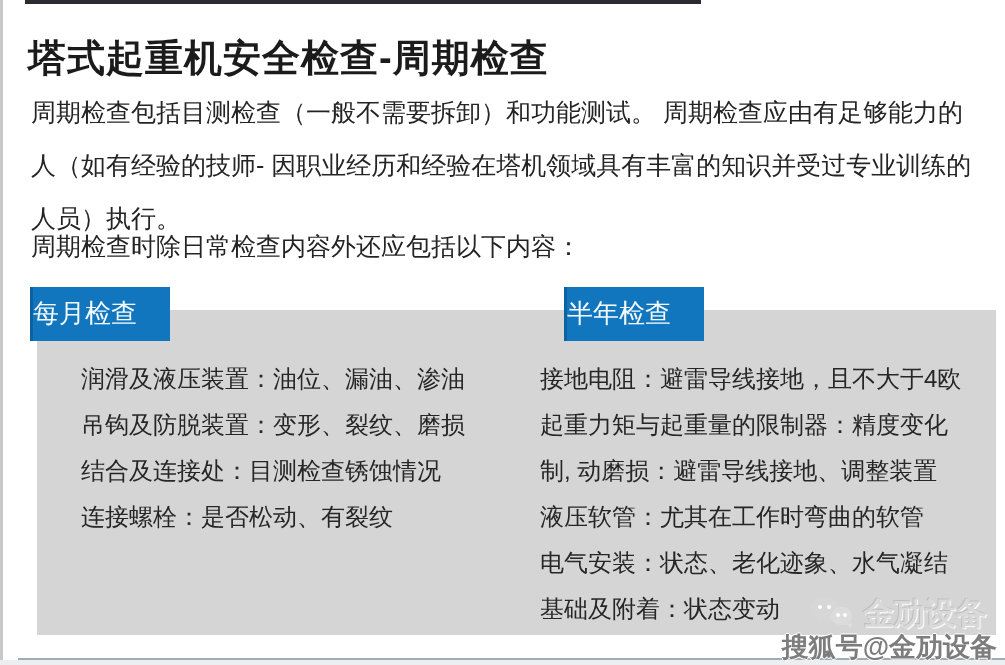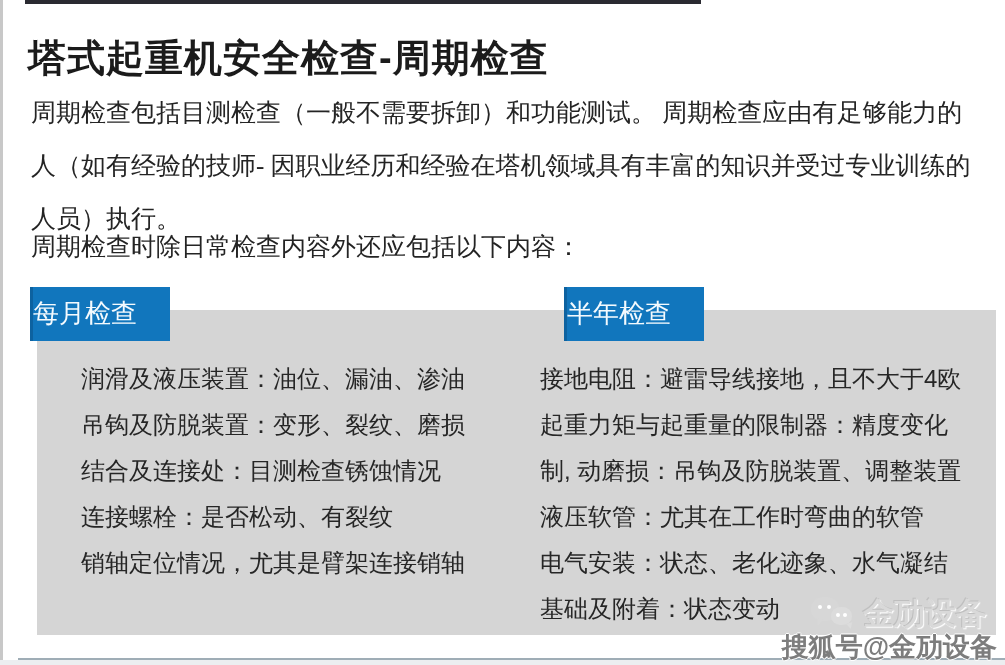--- a/index.html
+++ b/index.html
@@ -26,21 +26,20 @@
     font-size: 38px; font-weight: bold;
     letter-spacing: 1px;
     color: #1b1b1b;
     white-space: nowrap;
   }
   .intro {
     position: absolute; left: 31px; top: 86px;
     width: 960px;
     font-size: 25px;
     color: #242424;
-    font-family: Liberation Serif, serif;
   }
   .intro .line {
     height: 53px; line-height: 53px;
     white-space: nowrap;
   }
   .lead-in {
     position: absolute; left: 31px; top: 226px;
     font-size: 25px; line-height: 40px;
     color: #242424;
     white-space: nowrap;
@@ -143,30 +142,29 @@
 
 <div class="lead-in">周期检查时除日常检查内容外还应包括以下内容：</div>
 
 <div class="tab tab-left">每月检查</div>
 <div class="panel-box box-left">
   <ul>
     <li>润滑及液压装置：油位、漏油、渗油</li>
     <li>吊钩及防脱装置：变形、裂纹、磨损</li>
     <li>结合及连接处：目测检查锈蚀情况</li>
     <li>连接螺栓：是否松动、有裂纹</li>
-    <li>销轴定位情况，尤其是臂架连接销轴</li>
   </ul>
 </div>
 
 <div class="tab tab-right">半年检查</div>
 <div class="panel-box box-right">
   <ul>
     <li>接地电阻：避雷导线接地，且不大于4欧</li>
     <li>起重力矩与起重量的限制器：精度变化</li>
-    <li>制, 动磨损：吊钩及防脱装置、调整装置</li>
+    <li>制, 动磨损：避雷导线接地、调整装置</li>
     <li>液压软管：尤其在工作时弯曲的软管</li>
     <li>电气安装：状态、老化迹象、水气凝结</li>
     <li>基础及附着：状态变动</li>
   </ul>
 </div>
 
 <div class="watermark">
   <div class="wm-row1">
     <span class="wechat-icon">
       <span class="wc-bubble wc-big">

